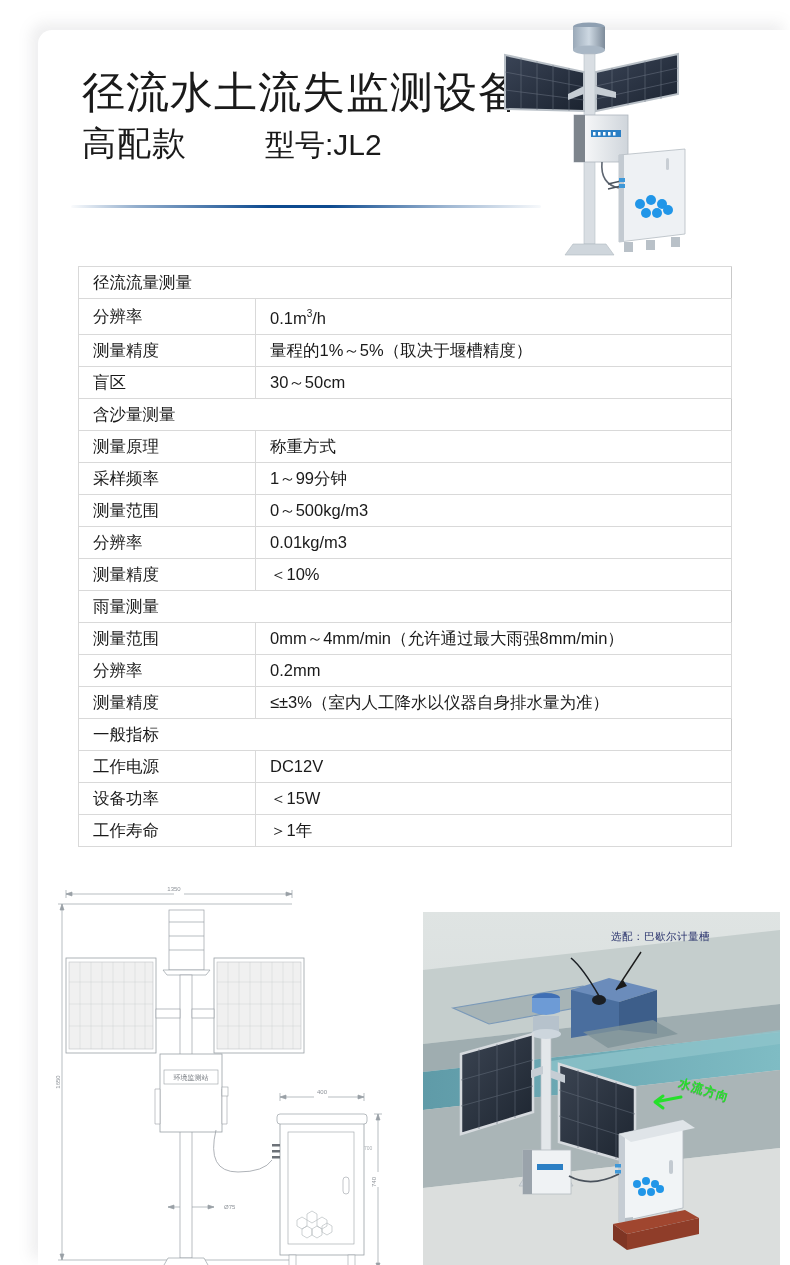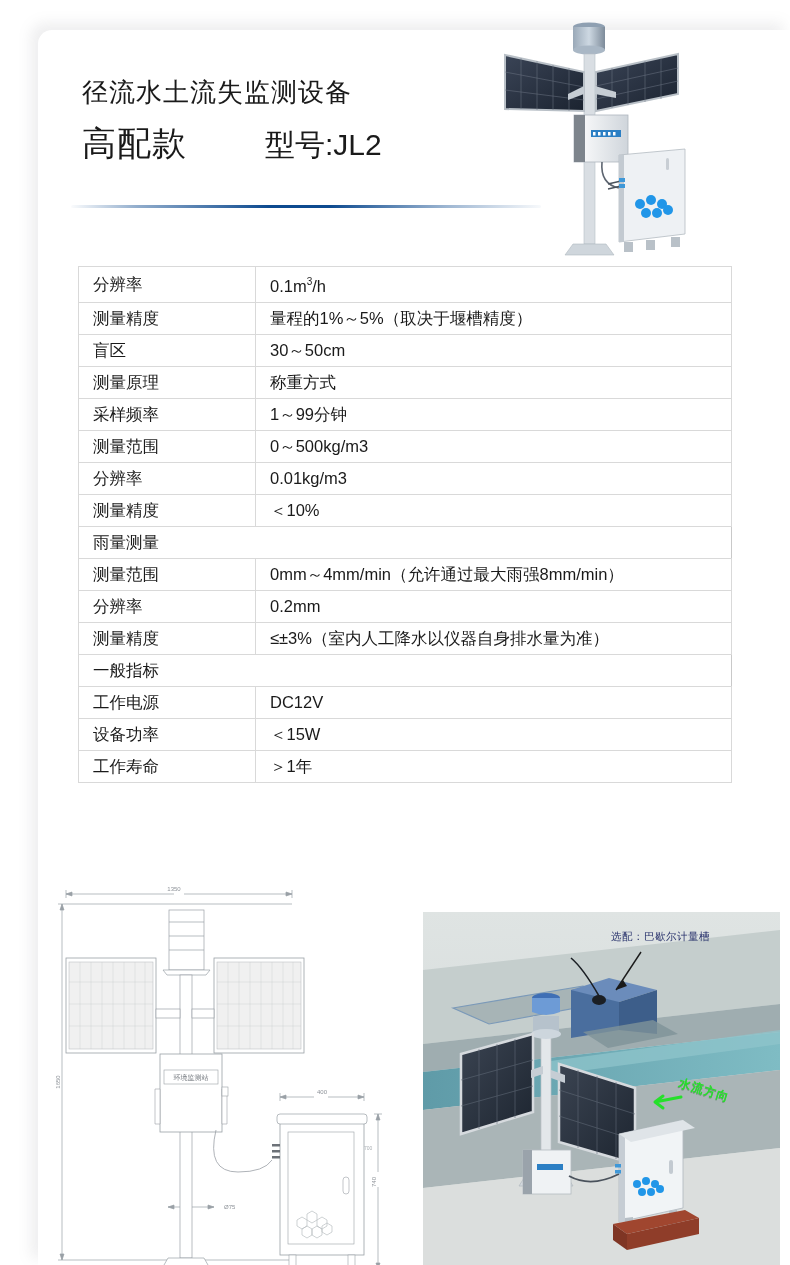--- a/index.html
+++ b/index.html
@@ -21,21 +21,21 @@
     width: 752px; height: 1235px;
     background: #ffffff;
     border-top-left-radius: 14px;
     box-shadow: -7px -7px 14px rgba(120,120,130,0.13);
   }
 
   
   .header { position: absolute; left: 0; top: 0; width: 752px; height: 210px; }
   .title-block { position: absolute; left: 44px; top: 36px; }
   .title-main {
-    font-size: 26px; color: #1a1a1a; letter-spacing: 1px;
+    font-size: 43px; color: #1a1a1a; letter-spacing: 1px;
     line-height: 52px; white-space: nowrap; font-weight: 400;
   }
   .title-row2 { display: flex; align-items: baseline; line-height: 50px; }
   .title-sub {
     font-size: 34px; color: #1a1a1a; letter-spacing: 1px; white-space: nowrap;
   }
   .title-model {
     font-size: 30px; color: #1a1a1a; margin-left: 78px; white-space: nowrap;
   }
   .divider {
@@ -219,33 +219,39 @@
           </g>
           <rect x="131" y="162" width="6" height="4" fill="#3f98d8"></rect>
           <rect x="131" y="168" width="6" height="4" fill="#3f98d8"></rect>
         </svg>
       </div>
     </div>
 
     <table class="spec-table">
       <tbody>
 
+        <tr class="section">
+          <td class="sec-cell" colspan="2">径流流量测量</td>
+        </tr>
         <tr>
           <td class="col-label">分辨率</td>
           <td class="col-value">0.1m<sup>3</sup>/h</td>
         </tr>
         <tr>
           <td class="col-label">测量精度</td>
           <td class="col-value">量程的1%～5%（取决于堰槽精度）</td>
         </tr>
         <tr>
           <td class="col-label">盲区</td>
           <td class="col-value">30～50cm</td>
         </tr>
 
+        <tr class="section">
+          <td class="sec-cell" colspan="2">含沙量测量</td>
+        </tr>
         <tr>
           <td class="col-label">测量原理</td>
           <td class="col-value">称重方式</td>
         </tr>
         <tr>
           <td class="col-label">采样频率</td>
           <td class="col-value">1～99分钟</td>
         </tr>
         <tr>
           <td class="col-label">测量范围</td>

